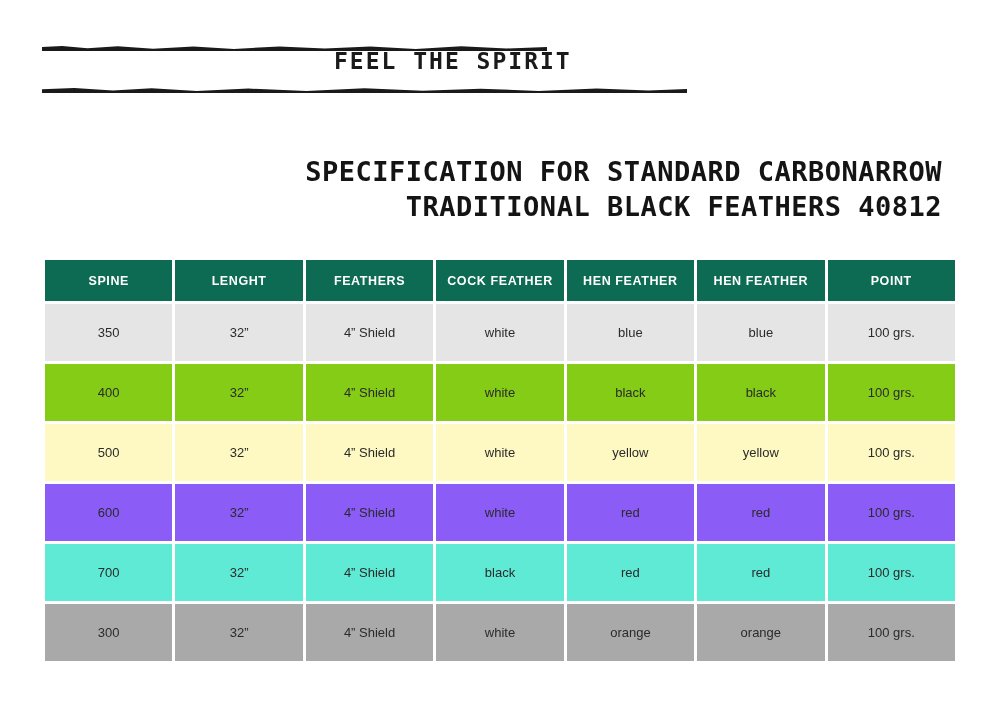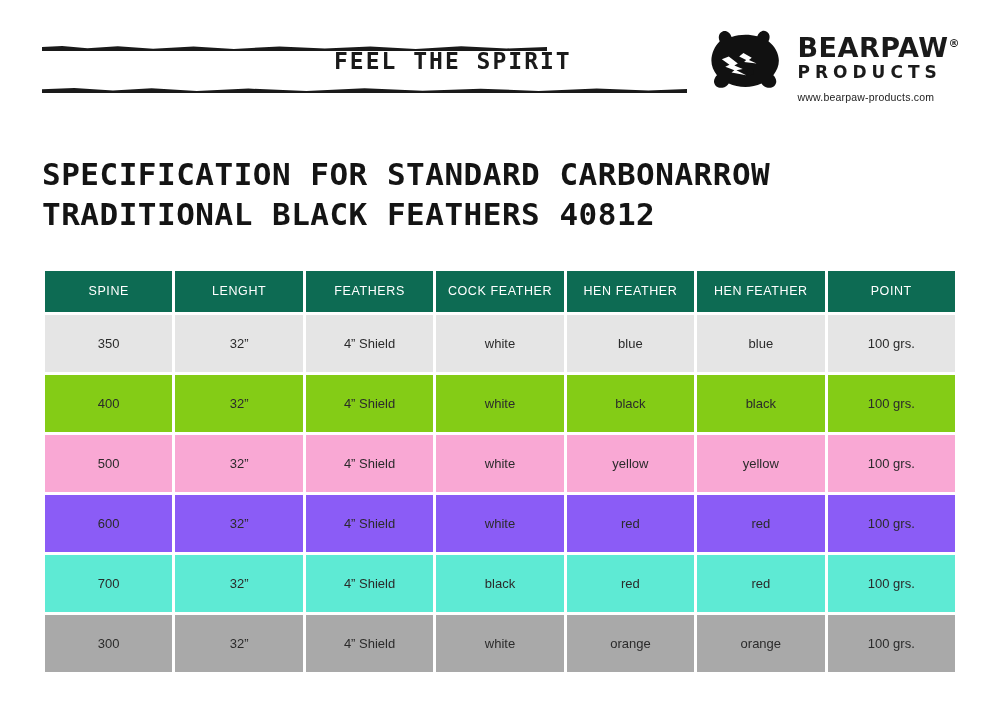--- a/index.html
+++ b/index.html
@@ -111,94 +111,80 @@
     color: #1a1a1a;
     margin-top: 8px;
     white-space: nowrap;
   }
 
   
   .doc-title {
     margin: 34px 0 0 42px;
     font-family: "DejaVu Sans Mono", monospace;
     font-weight: bold;
-    font-size: 31px;
+    font-size: 27px;
     line-height: 1.30;
     letter-spacing: 0.5px;
     color: #141414;
     max-width: 900px;
     text-transform: uppercase;
+    text-align: right;
   }
   .doc-title .line2 { display: block; }
 
   
   .spec-table-wrap {
     margin: 33px 42px 0 42px;
   }
   table.spec {
     border-collapse: separate;
     border-spacing: 3px;
     width: 916px;
     table-layout: fixed;
   }
   table.spec th {
     background: #0d6b53;
     color: #ffffff;
     font-family: "Liberation Sans", sans-serif;
-    font-weight: normal;
+    font-weight: bold;
     font-size: 12.5px;
     letter-spacing: 0.6px;
     height: 39px;
     text-align: center;
     vertical-align: middle;
     text-transform: uppercase;
     border: none;
   }
   table.spec td {
     height: 55px;
     text-align: center;
     vertical-align: middle;
     font-family: "Liberation Sans", sans-serif;
     font-size: 13px;
     color: #2b2b2b;
     border: none;
   }
   tr.shade-a td { background: #e5e5e5; }
   tr.shade-b td { background: #84cc16; }
-  tr.shade-c td { background: #f9a8d4; }
+  tr.shade-c td { background: #fef9c3; }
   tr.shade-d td { background: #8b5cf6; }
   tr.shade-e td { background: #5eead4; }
   tr.shade-f td { background: #a9a9a9; }
 </style>
 </head>
 <body>
 
 <div class="header">
 
   <div class="tagline">
     <div class="rule-top"></div>
     <div class="slogan">FEEL THE SPIRIT</div>
     <div class="rule-bottom"></div>
   </div>
 
-  <div class="brand">
-    <span class="bear-logo">
-      <svg viewBox="0 0 120 92" width="84" height="64" aria-hidden="true">
-        <path fill="#111111" d="M28 16c-3-6-1-12 4-14 6-2 11 2 13 8 6-2 13-3 20-3 6 0 12 1 17 2 2-6 8-10 13-7 5 2 6 9 3 14 9 7 15 17 15 28 0 8-3 15-8 21 3 3 5 7 4 11-1 5-6 8-12 7-4-1-7-3-9-6-7 3-15 5-23 5-9 0-17-2-24-5-2 3-5 6-9 6-6 1-11-2-12-7-1-4 1-8 4-11-5-6-8-13-8-21 0-11 5-21 12-28z"></path>
-        <path fill="#ffffff" d="M41 38l13 10-5 3 12 5-9 2 14 7-21-4 4-3-13-5 6-3-11-8z"></path>
-        <path fill="#ffffff" d="M62 33l12 7-4 3 11 5-18-2 3-3-10-5z"></path>
-        <circle fill="#111111" cx="72" cy="60" r="5"></circle>
-      </svg>
-    </span>
-    <div class="brand-text">
-      <div class="brand-name"><span>BEARPAW</span><span class="reg">®</span></div>
-      <div class="brand-sub">PRODUCTS</div>
-      <div class="brand-url">www.bearpaw-products.com</div>
-    </div>
-  </div>
 
 </div>
 
 <h1 class="doc-title">
   <span>SPECIFICATION FOR STANDARD CARBONARROW</span>
   <span class="line2">TRADITIONAL BLACK FEATHERS 40812</span>
 </h1>
 
 <div class="spec-table-wrap">
   <table class="spec">

